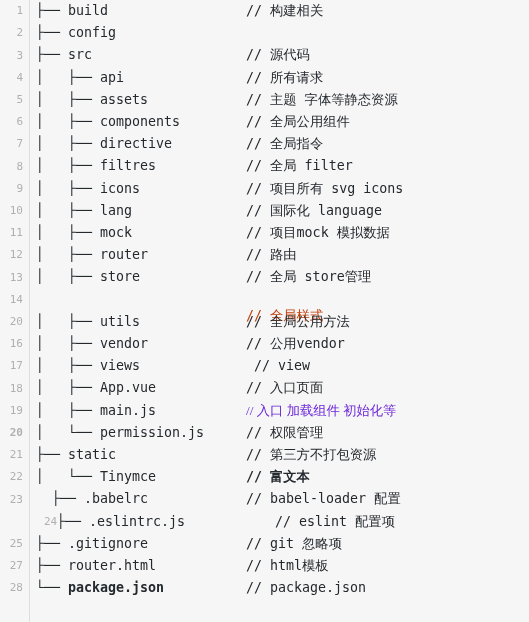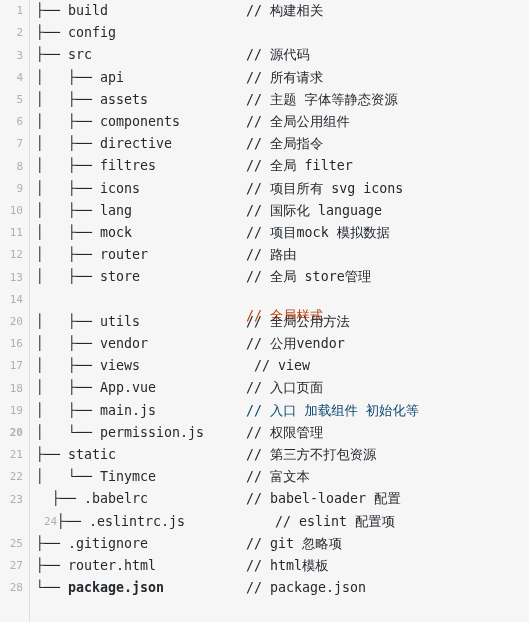--- a/index.html
+++ b/index.html
@@ -214,42 +214,42 @@
         <div class="gutter" style="color: rgb(176, 176, 176);">18</div>
         <div class="row-content">
           <span class="tree-cell" style="color: rgb(36, 41, 46);">│   ├── App.vue</span>
           <span class="comment-cell" style="color: rgb(36, 41, 46);">// 入口页面</span>
         </div>
       </div>
       <div class="code-row">
         <div class="gutter" style="color: rgb(176, 176, 176);">19</div>
         <div class="row-content">
           <span class="tree-cell" style="color: rgb(36, 41, 46);">│   ├── main.js</span>
-          <span class="comment-cell" style="color: #0c4a6e;">// 入口 加载组件 初始化等</span>
+          <span class="comment-cell" style="color: #6d28d9; font-family: Liberation Serif, serif;">// 入口 加载组件 初始化等</span>
         </div>
       </div>
       <div class="code-row">
         <div class="gutter" style="color: rgb(176, 176, 176); font-weight: bold;">20</div>
         <div class="row-content">
           <span class="tree-cell" style="color: rgb(36, 41, 46);">│   └── permission.js</span>
           <span class="comment-cell" style="color: rgb(36, 41, 46);">// 权限管理</span>
         </div>
       </div>
       <div class="code-row">
         <div class="gutter" style="color: rgb(176, 176, 176);">21</div>
         <div class="row-content">
           <span class="tree-cell" style="color: rgb(36, 41, 46);">├── static</span>
           <span class="comment-cell" style="color: rgb(36, 41, 46);">// 第三方不打包资源</span>
         </div>
       </div>
       <div class="code-row">
         <div class="gutter" style="color: rgb(176, 176, 176);">22</div>
         <div class="row-content">
           <span class="tree-cell" style="color: rgb(36, 41, 46);">│   └── Tinymce</span>
-          <span class="comment-cell" style="color: rgb(36, 41, 46);">// 富文本</span>
+          <span class="comment-cell" style="color: rgb(36, 41, 46); font-weight: bold;">// 富文本</span>
         </div>
       </div>
       <div class="code-row">
         <div class="gutter" style="color: rgb(176, 176, 176);">23</div>
         <div class="row-content">
           <span class="tree-cell" style="color: rgb(36, 41, 46); margin-left: 16px;">├── .babelrc</span>
           <span class="comment-cell" style="color: rgb(36, 41, 46);">// babel-loader 配置</span>
         </div>
       </div>
       <div class="code-row">

